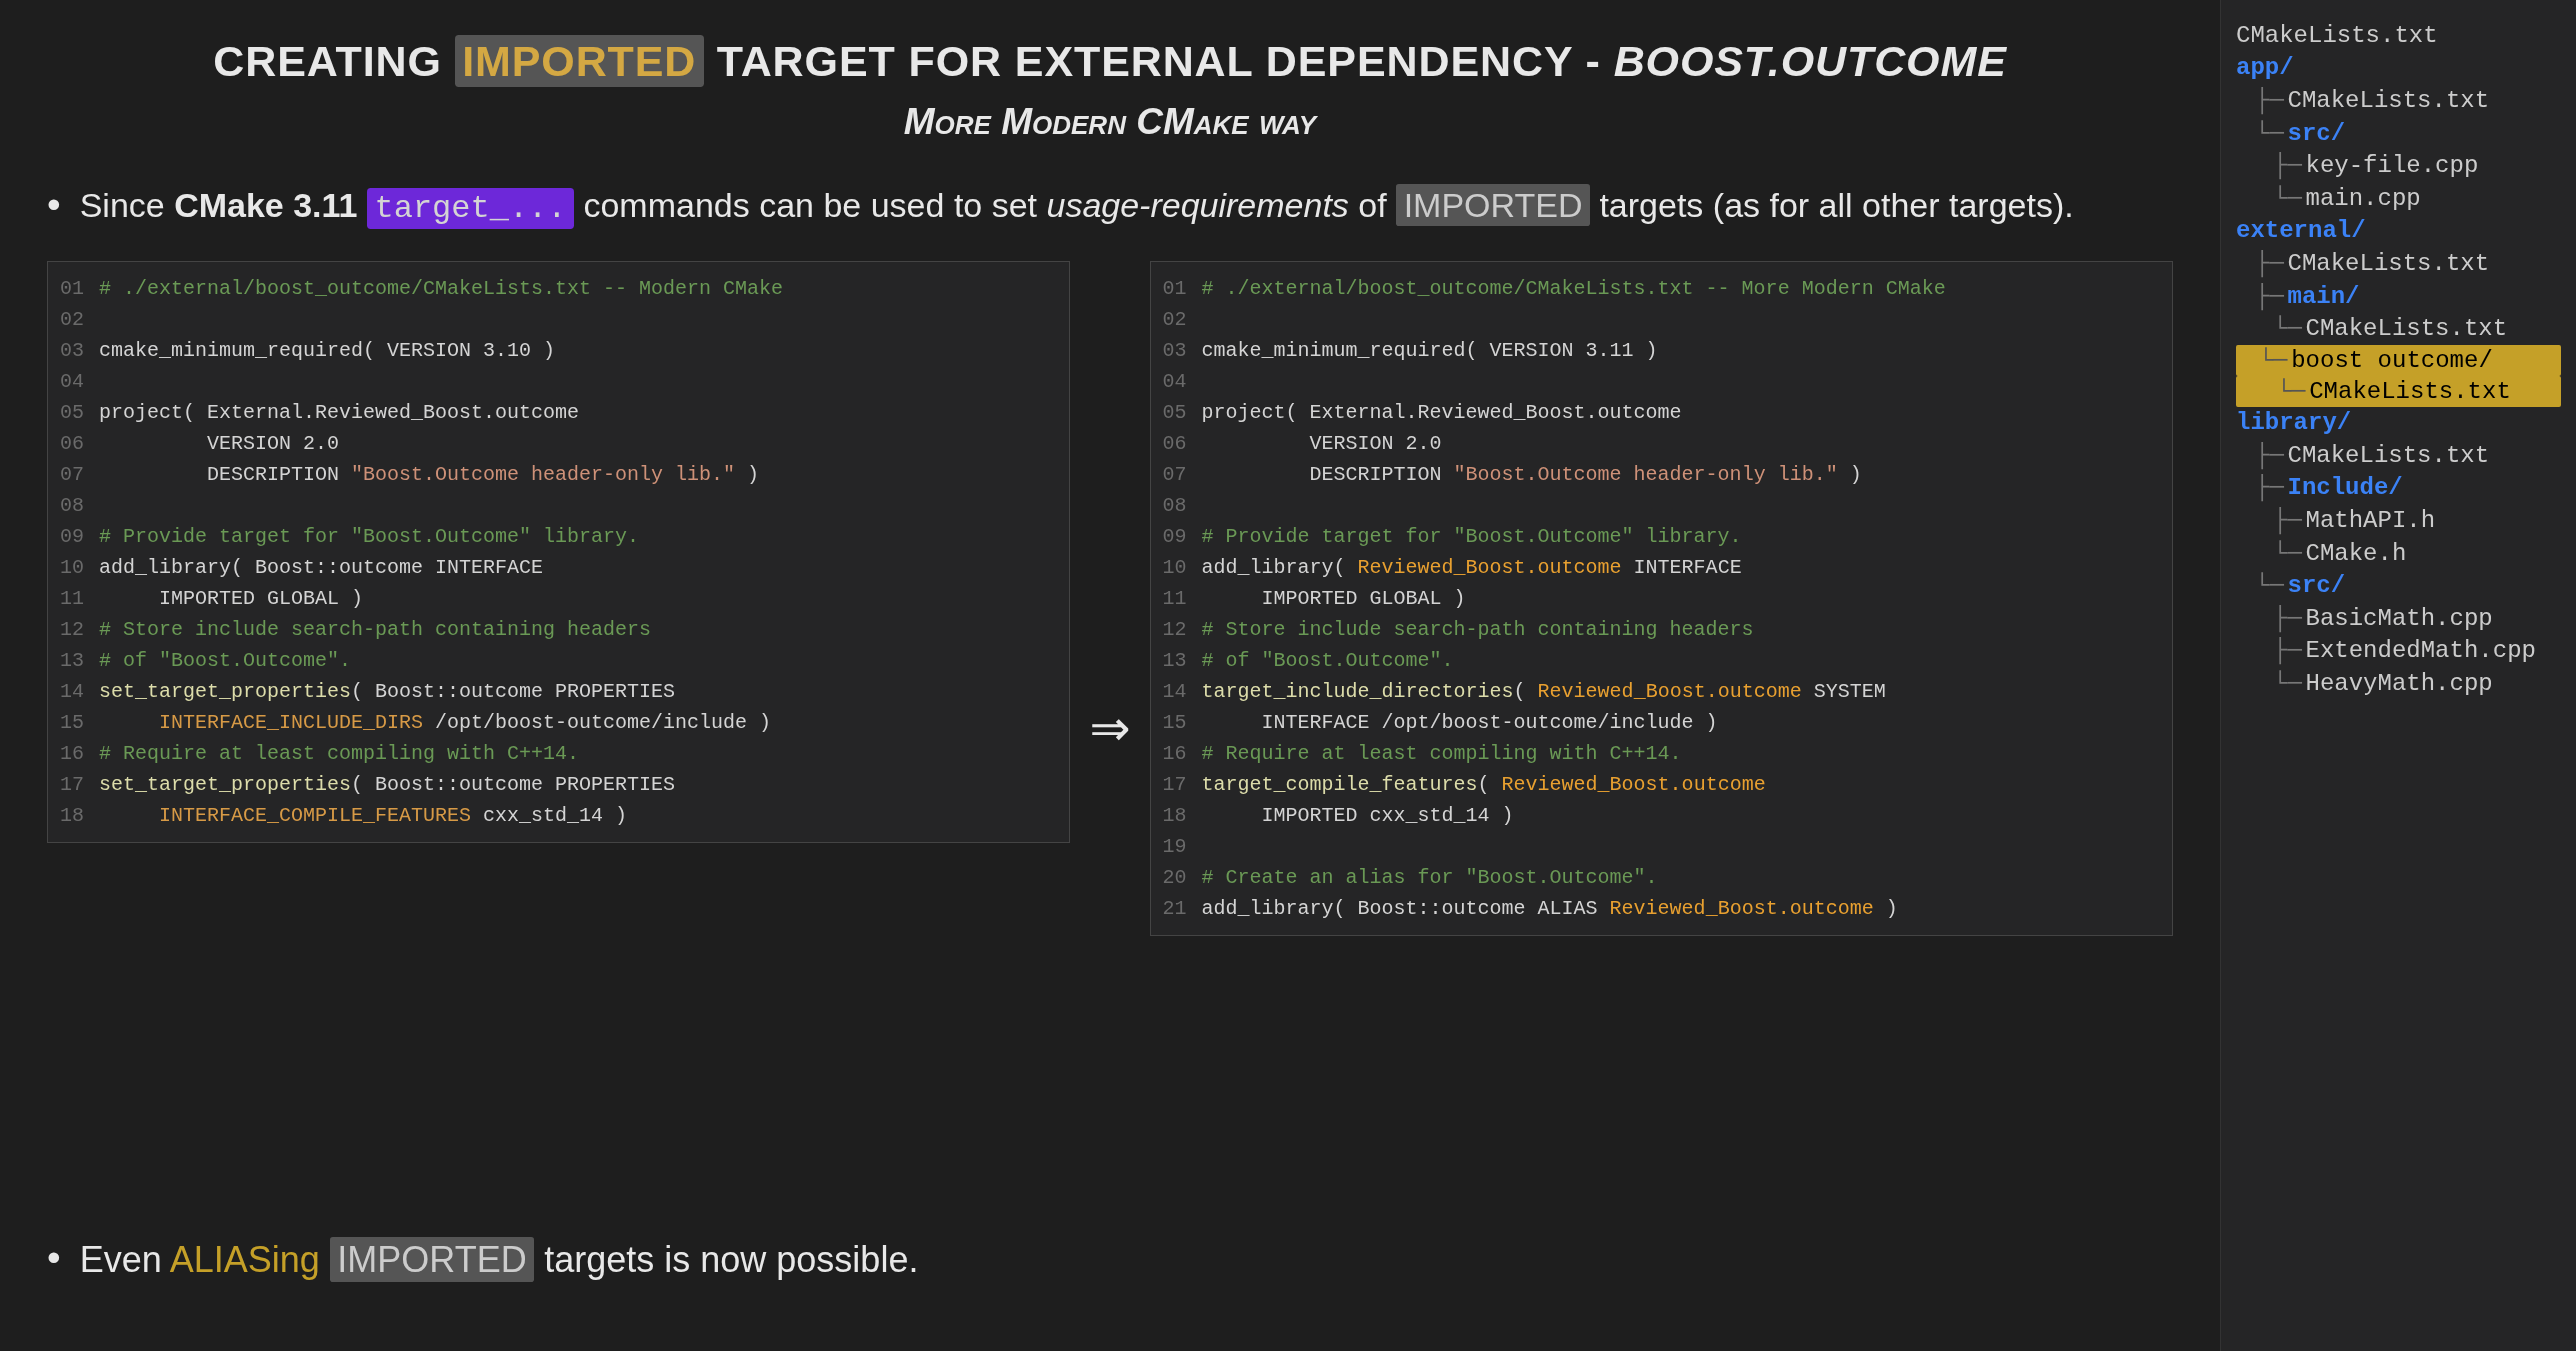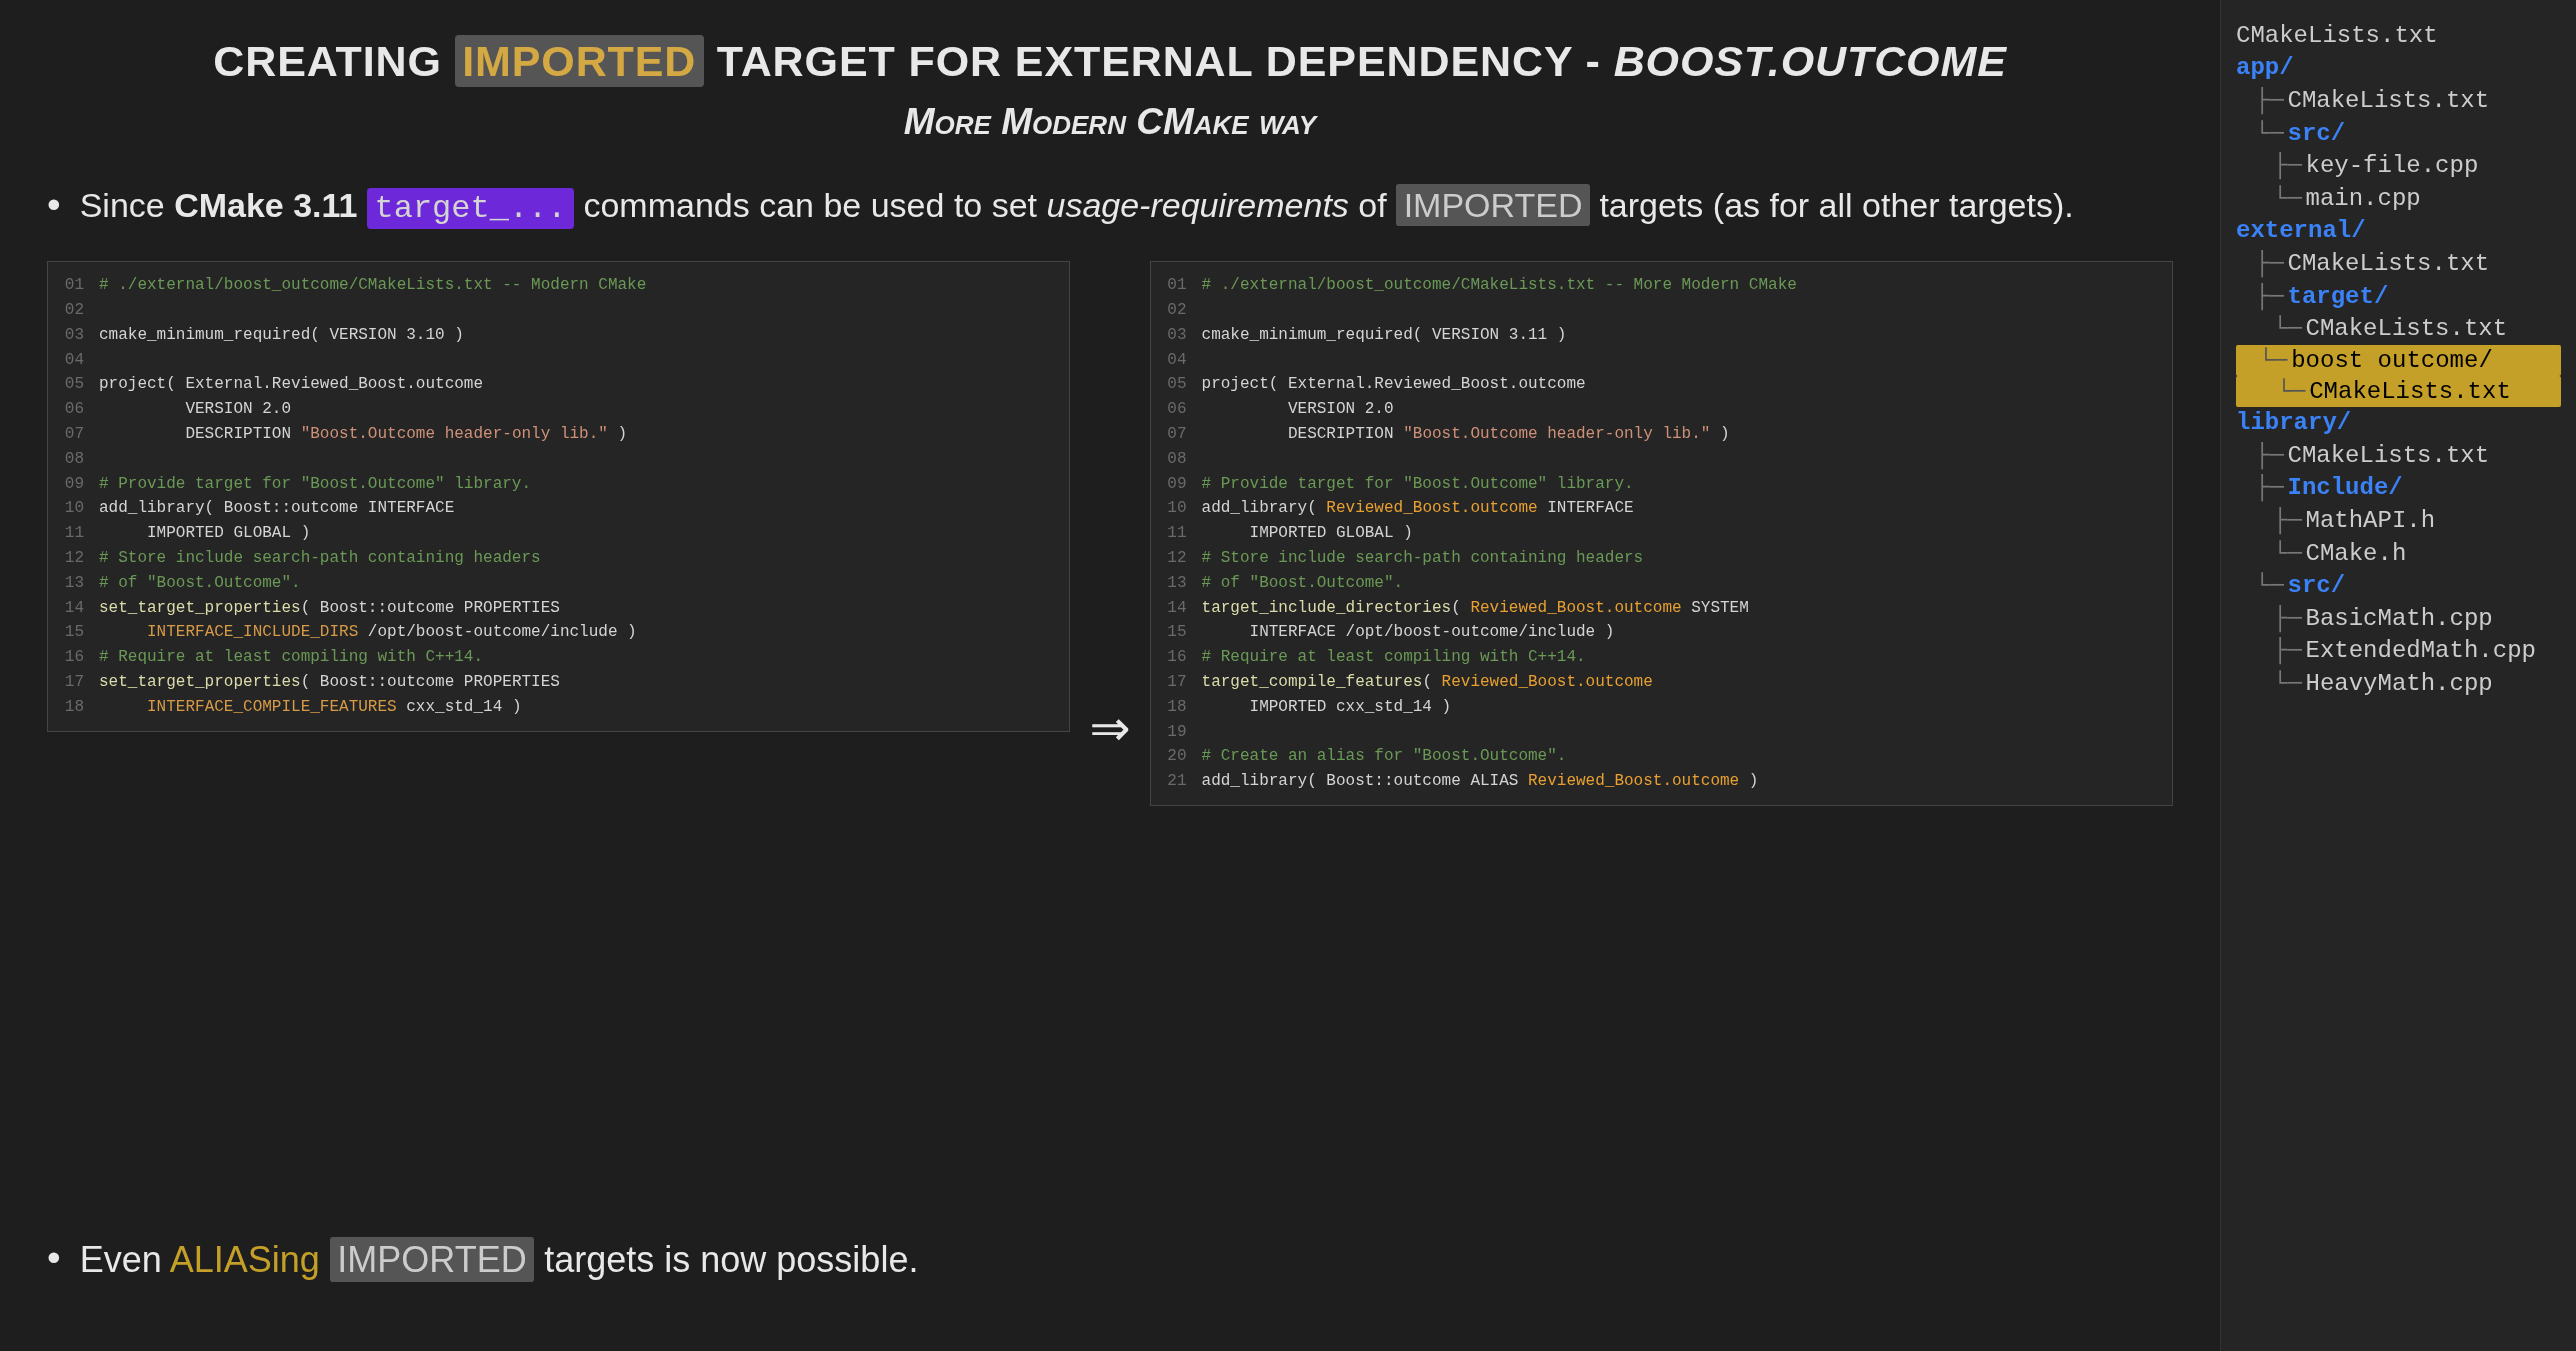--- a/index.html
+++ b/index.html
@@ -104,21 +104,21 @@
       align-items: center;
       justify-content: center;
       padding: 0 19px;
       font-size: 49px;
       color: #e8e8e8;
       align-self: center;
     }
 
     .code-block {
       font-family: 'Courier New', monospace;
-      font-size: 16px;
+      font-size: 20px;
       line-height: 1.55;
       padding: 11.2px 0;
       background: #252526;
     }
 
     .code-line {
       display: flex;
       align-items: flex-start;
     }
 
@@ -422,21 +422,21 @@
     <span class="folder">external/</span>
   </div>
   <div class="tree-item">
     <span class="indent" style="width:19px"></span>
     <span class="tree-connector">├─</span>
     <span class="file">CMakeLists.txt</span>
   </div>
   <div class="tree-item">
     <span class="indent" style="width:19px"></span>
     <span class="tree-connector">├─</span>
-    <span class="folder">target/</span>
+    <span class="folder">main/</span>
   </div>
   <div class="tree-item">
     <span class="indent" style="width:37px"></span>
     <span class="tree-connector">└─</span>
     <span class="file">CMakeLists.txt</span>
   </div>
   <div class="tree-item highlighted">
     <span class="indent" style="width:19px"></span>
     <span class="tree-connector" style="color:#555">└─</span>
     <span class="file">boost outcome/</span>

